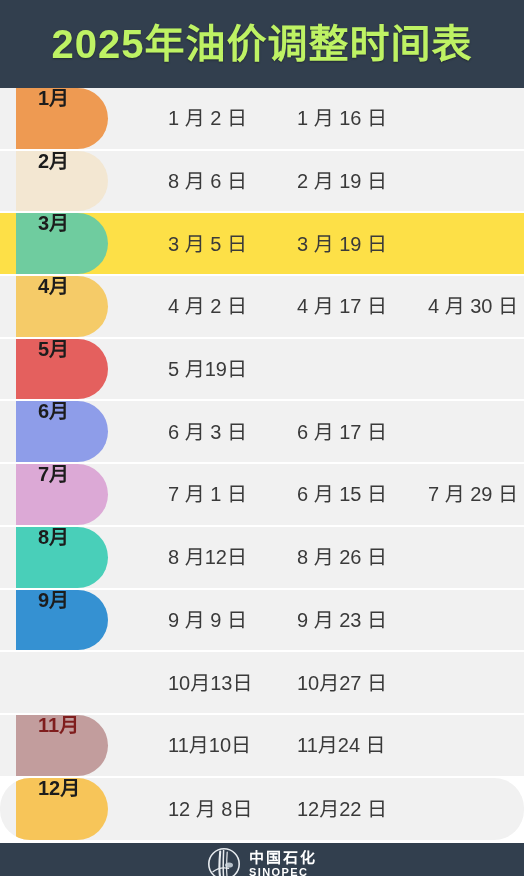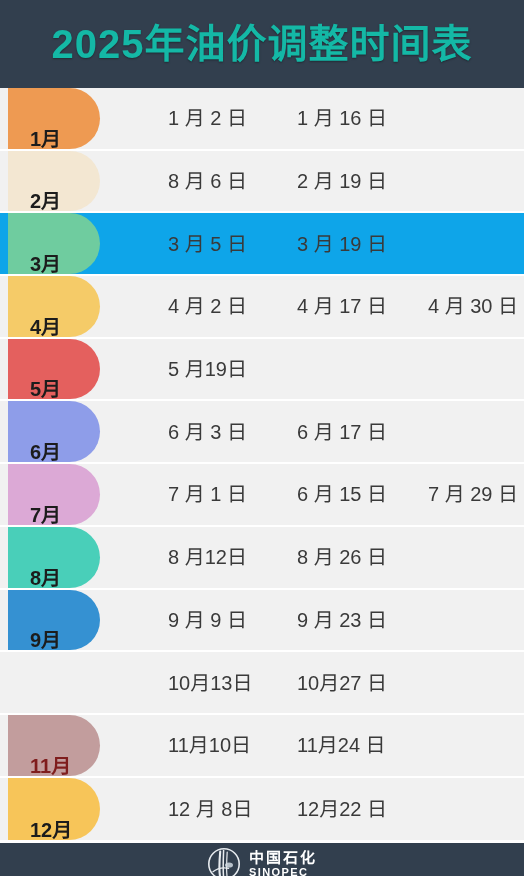--- a/index.html
+++ b/index.html
@@ -54,32 +54,32 @@
     background:#ffffff;
   }
 
   .row {
     position:relative;
     height:62.7px;
     background:#f1f1f1;
     border-bottom:2px solid #ffffff;
     overflow:hidden;
   }
-  .row:last-child { border-bottom:none; }
+  .row:last-child { border-bottom:none;border-radius:30px; }
 
   
   .pill {
     position:absolute;
-    left:8px; top:0;
+    left:16px; top:0;
     width:92px;
     height:100%;
     border-top-right-radius:34px;
     border-bottom-right-radius:34px;
     display:flex;
-    align-items:flex-end;
+    align-items:flex-start;
   }
   .pill-label {
     padding-left:22px;
     font-size:20px;
     font-weight:bold;
     color:#1c1c1c;
     line-height:1;
     white-space:nowrap;
   }
 
@@ -147,21 +147,21 @@
     margin-top:2px;
     white-space:nowrap;
   }
 </style>
 </head>
 <body>
 
 <div id="page">
 
   <div class="header" style="background: rgb(50, 63, 78);">
-    <div class="header-title" style="color: #14b8a6;">2025年油价调整时间表</div>
+    <div class="header-title" style="color: #bef264;">2025年油价调整时间表</div>
   </div>
 
   <div class="table" id="table-body">
       <div class="row" style="background: rgb(241, 241, 241);">
         <div class="pill" style="background: rgb(238, 154, 82);">
           <span class="pill-label" style="color: rgb(28, 28, 28);">1月</span>
         </div>
         <div class="dates">
           <span class="date c0" style="color: rgb(58, 58, 58);">1 月 2 日</span>
           <span class="date c1" style="color: rgb(58, 58, 58);">1 月 16 日</span>
@@ -169,21 +169,21 @@
       </div>
       <div class="row" style="background: rgb(241, 241, 241);">
         <div class="pill" style="background: rgb(243, 231, 210);">
           <span class="pill-label" style="color: rgb(28, 28, 28);">2月</span>
         </div>
         <div class="dates">
           <span class="date c0" style="color: rgb(58, 58, 58);">8 月 6 日</span>
           <span class="date c1" style="color: rgb(58, 58, 58);">2 月 19 日</span>
         </div>
       </div>
-      <div class="row" style="background: #0ea5e9;">
+      <div class="row" style="background: #fde047;">
         <div class="pill" style="background: rgb(111, 204, 159);">
           <span class="pill-label" style="color: rgb(28, 28, 28);">3月</span>
         </div>
         <div class="dates">
           <span class="date c0" style="color: rgb(58, 58, 58);">3 月 5 日</span>
           <span class="date c1" style="color: rgb(58, 58, 58);">3 月 19 日</span>
         </div>
       </div>
       <div class="row" style="background: rgb(241, 241, 241); padding-left: 15px;">
         <div class="pill" style="background: rgb(245, 203, 104);">

